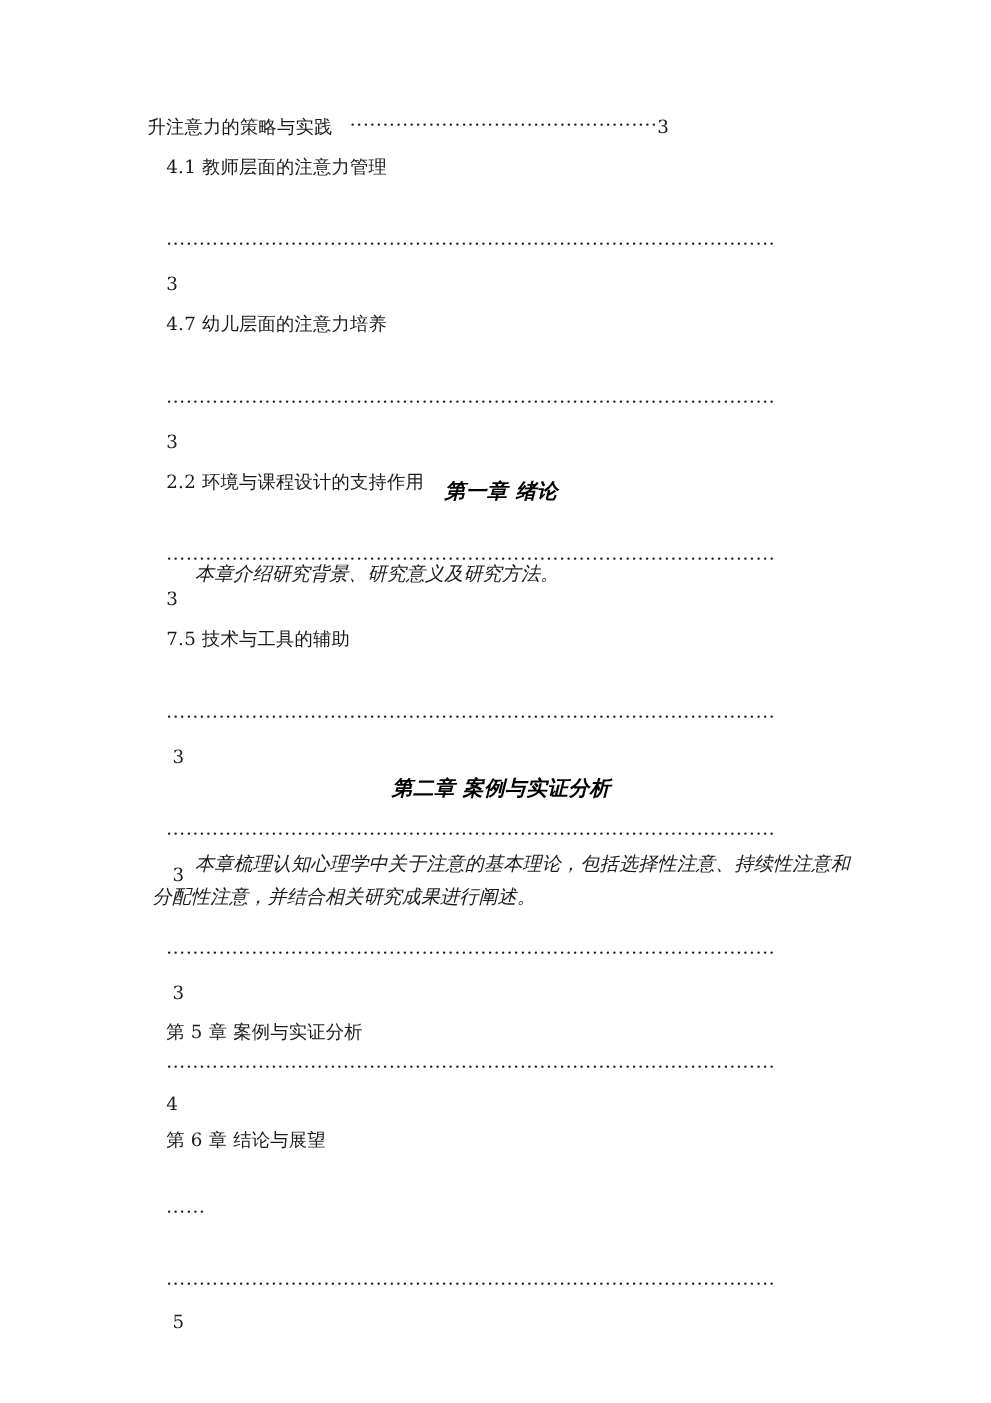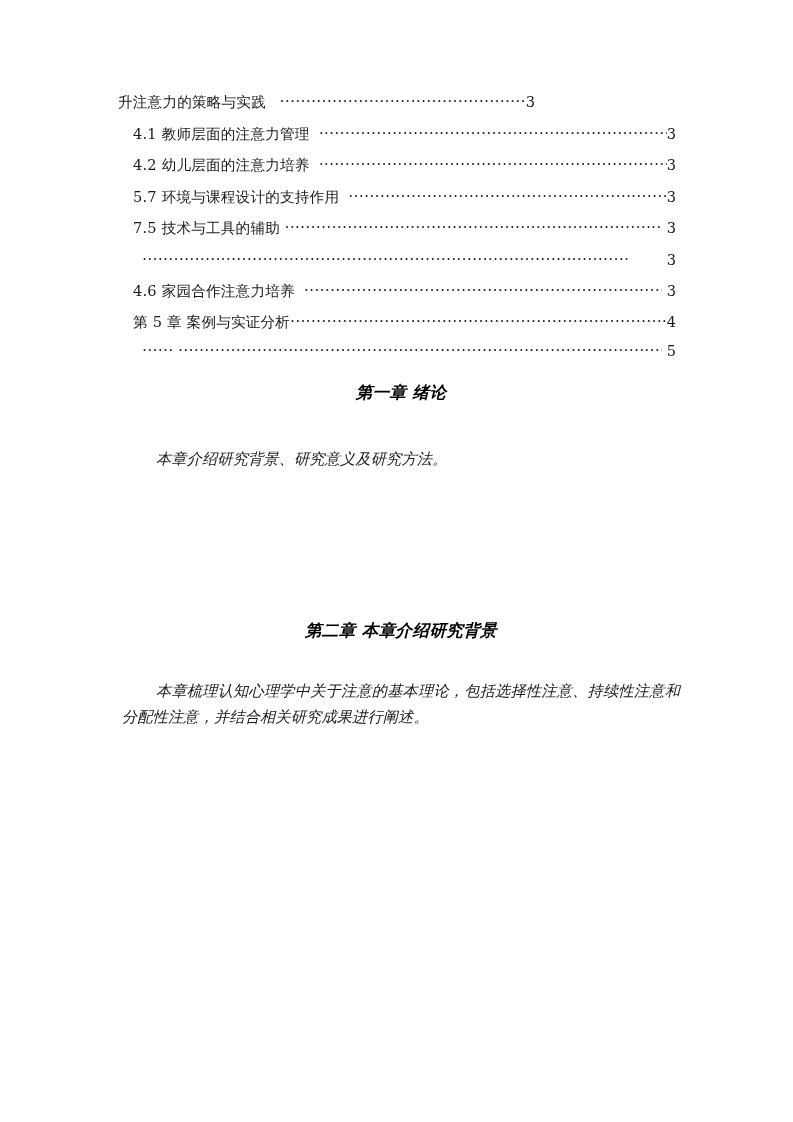--- a/index.html
+++ b/index.html
@@ -38,20 +38,21 @@
     display: flex;
     align-items: baseline;
     font-size: 14.6px;
     line-height: 31.5px;
     white-space: nowrap;
     color: #1a1a1a;
   }
 
   .toc-line.sub {
     padding-left: 15px;
+    flex-direction: column;
   }
 
   .toc-line.tight {
     line-height: 29px;
     justify-content: space-between;
   }
 
   .toc-label {
     flex: 0 0 auto;
     letter-spacing: 0.2px;
@@ -149,74 +150,74 @@
     </div>
 
     <div class="toc-line sub">
       <span class="toc-label">4.1  教师层面的注意力管理</span>
       <span class="toc-gap">&nbsp;&nbsp;</span>
       <span class="toc-dots"></span>
       <span class="toc-page">3</span>
     </div>
 
     <div class="toc-line sub">
-      <span class="toc-label">4.2  幼儿层面的注意力培养</span>
-      <span class="toc-gap">&nbsp;&nbsp;</span>
-      <span class="toc-dots"></span>
-      <span class="toc-page">3</span>
-    </div>
-
-    <div class="toc-line sub">
-      <span class="toc-label">5.7  环境与课程设计的支持作用</span>
+      <span class="toc-label">4.7  幼儿层面的注意力培养</span>
+      <span class="toc-gap">&nbsp;&nbsp;</span>
+      <span class="toc-dots"></span>
+      <span class="toc-page">3</span>
+    </div>
+
+    <div class="toc-line sub">
+      <span class="toc-label">2.2  环境与课程设计的支持作用</span>
       <span class="toc-gap">&nbsp;&nbsp;</span>
       <span class="toc-dots"></span>
       <span class="toc-page">3</span>
     </div>
 
     <div class="toc-line sub">
       <span class="toc-label">7.5 技术与工具的辅助</span>
       <span class="toc-gap">&nbsp;</span>
       <span class="toc-dots"></span>
       <span class="toc-page spaced">3</span>
     </div>
 
     <div class="toc-line sub">
       <span class="toc-gap">&nbsp;&nbsp;</span>
       <span class="toc-dots"></span>
       <span class="toc-page spaced">3</span>
     </div>
 
     <div class="toc-line sub">
-      <span class="toc-label">4.6 家园合作注意力培养</span>
       <span class="toc-gap">&nbsp;&nbsp;</span>
       <span class="toc-dots"></span>
       <span class="toc-page spaced">3</span>
     </div>
 
     <div class="toc-line sub tight">
       <span class="toc-label">第 5 章  案例与实证分析</span>
       <span class="toc-dots"></span>
       <span class="toc-page">4</span>
     </div>
 
     <div class="toc-line sub tight">
+      <span class="toc-label">第 6 章  结论与展望</span>
       <span class="toc-gap">&nbsp;&nbsp;</span>
       <span class="toc-presplit">······</span>
       <span class="toc-gap">&nbsp;</span>
       <span class="toc-dots"></span>
       <span class="toc-page spaced">5</span>
     </div>
 
   </div>
 
   <div class="chapter" style="top:382px;">
     <div class="chapter-heading">第一章  绪论</div>
     <div class="gap-md"></div>
     <p class="body-para indent2">本章介绍研究背景、研究意义及研究方法。</p>
   </div>
 
   <div class="chapter" style="top:620px;">
-    <div class="chapter-heading">第二章  本章介绍研究背景</div>
+    <div class="chapter-heading">第二章  案例与实证分析</div>
     <div class="gap-sm"></div>
     <p class="body-para indent2">本章梳理认知心理学中关于注意的基本理论，包括选择性注意、持续性注意和分配性注意，并结合相关研究成果进行阐述。</p>
   </div>
 
 </div>
 
 </body></html>

